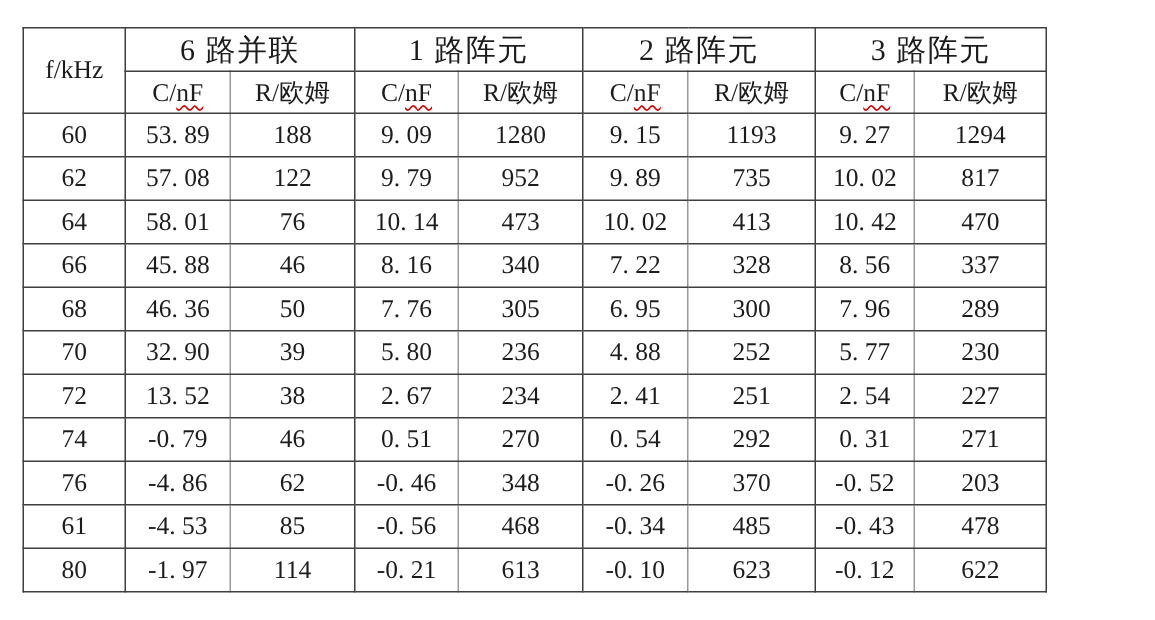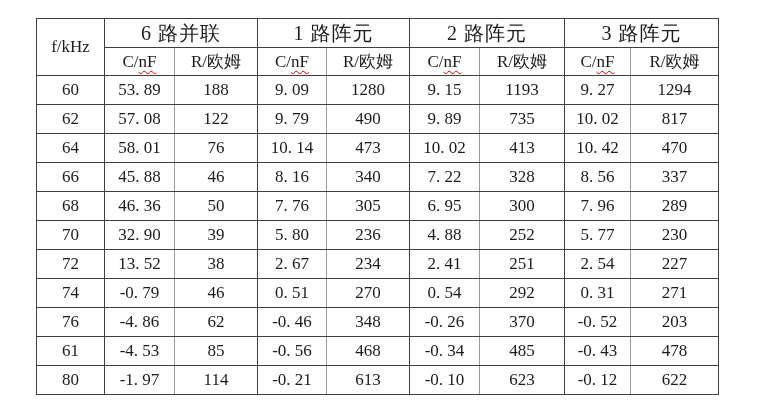--- a/index.html
+++ b/index.html
@@ -6,21 +6,21 @@
   .canvas {
     position: relative;
     width: 770px; height: 413px;
     background: #ffffff;
     overflow: hidden;
     font-family: "Liberation Serif", "DejaVu Serif", serif;
     color: #1c1c1c;
   }
   table.imp {
     position: absolute;
-    left: 36px; top: 18px;
+    left: 15px; top: 18px;
     border-collapse: collapse;
     table-layout: fixed;
   }
   table.imp th, table.imp td {
     border: 1px solid #3f3f3f;
     text-align: center;
     vertical-align: middle;
     padding: 0;
     font-weight: normal;
     white-space: nowrap;
@@ -94,21 +94,21 @@
           <td class="c-col">9. 15</td>
           <td class="r-col">1193</td>
           <td class="c-col">9. 27</td>
           <td class="r-col">1294</td>
         </tr>
         <tr>
           <td>62</td>
           <td class="c-col">57. 08</td>
           <td class="r-col">122</td>
           <td class="c-col">9. 79</td>
-          <td class="r-col">490</td>
+          <td class="r-col">952</td>
           <td class="c-col">9. 89</td>
           <td class="r-col">735</td>
           <td class="c-col">10. 02</td>
           <td class="r-col">817</td>
         </tr>
         <tr>
           <td>64</td>
           <td class="c-col">58. 01</td>
           <td class="r-col">76</td>
           <td class="c-col">10. 14</td>

